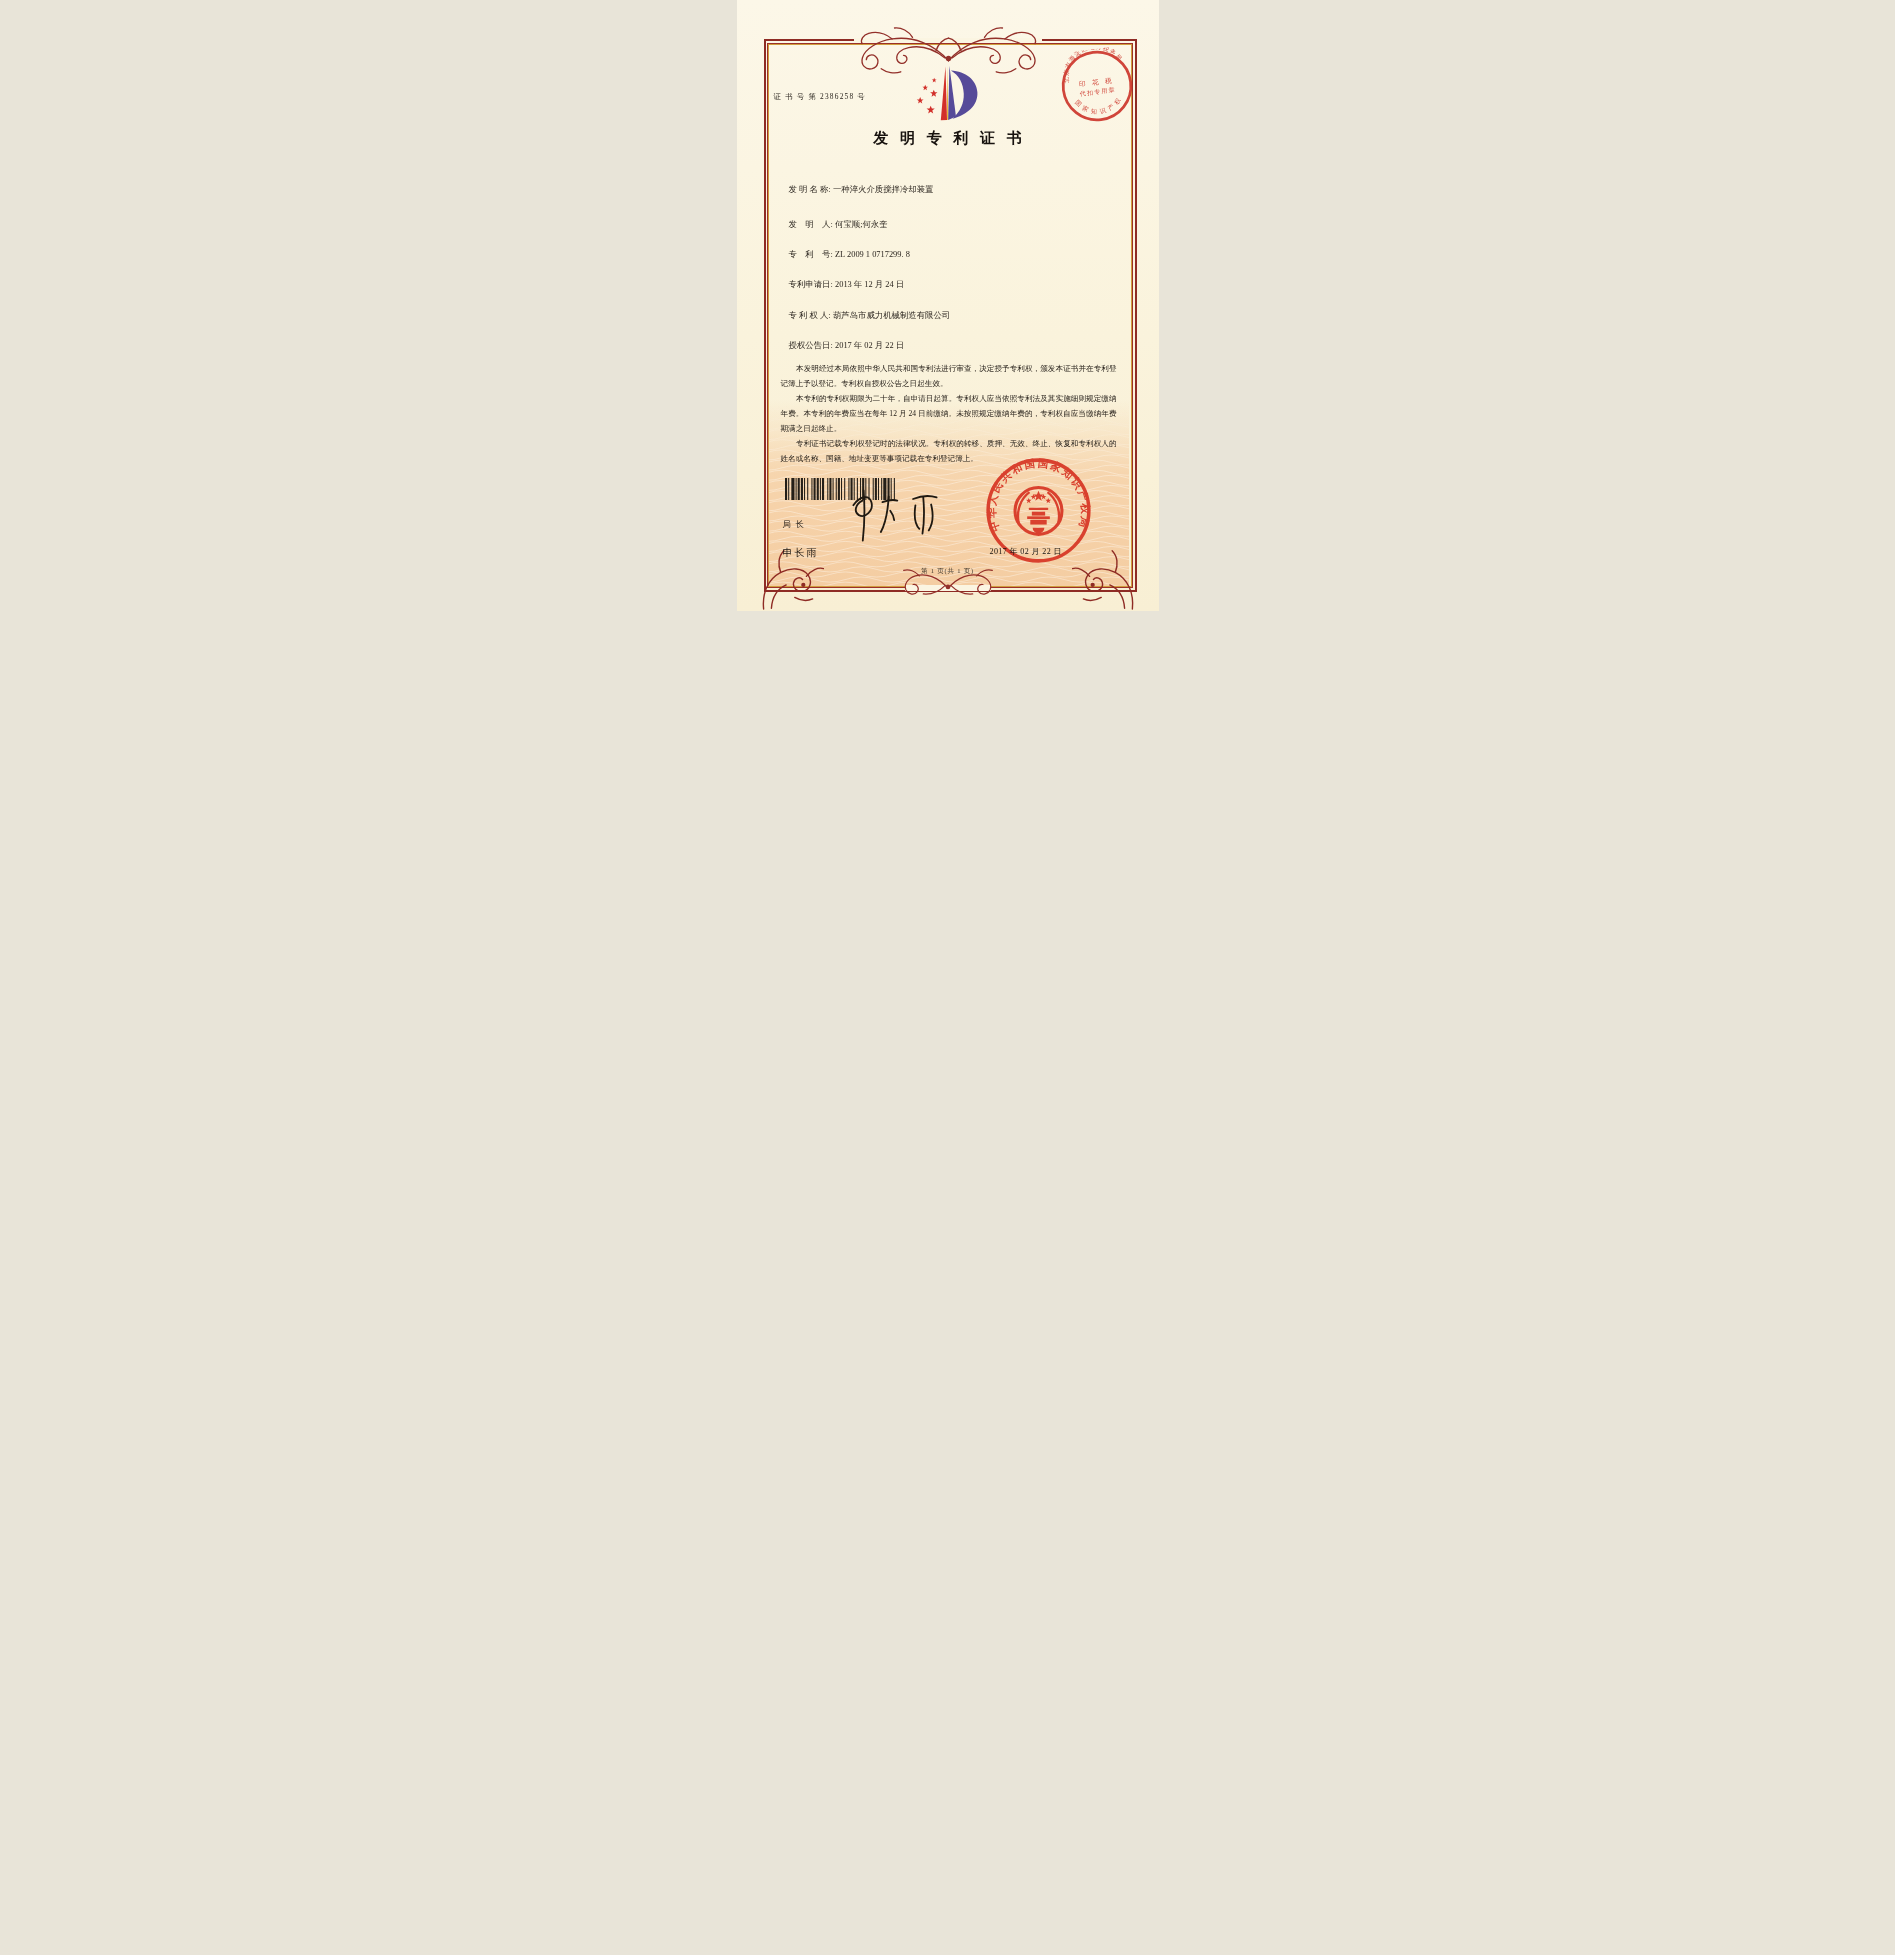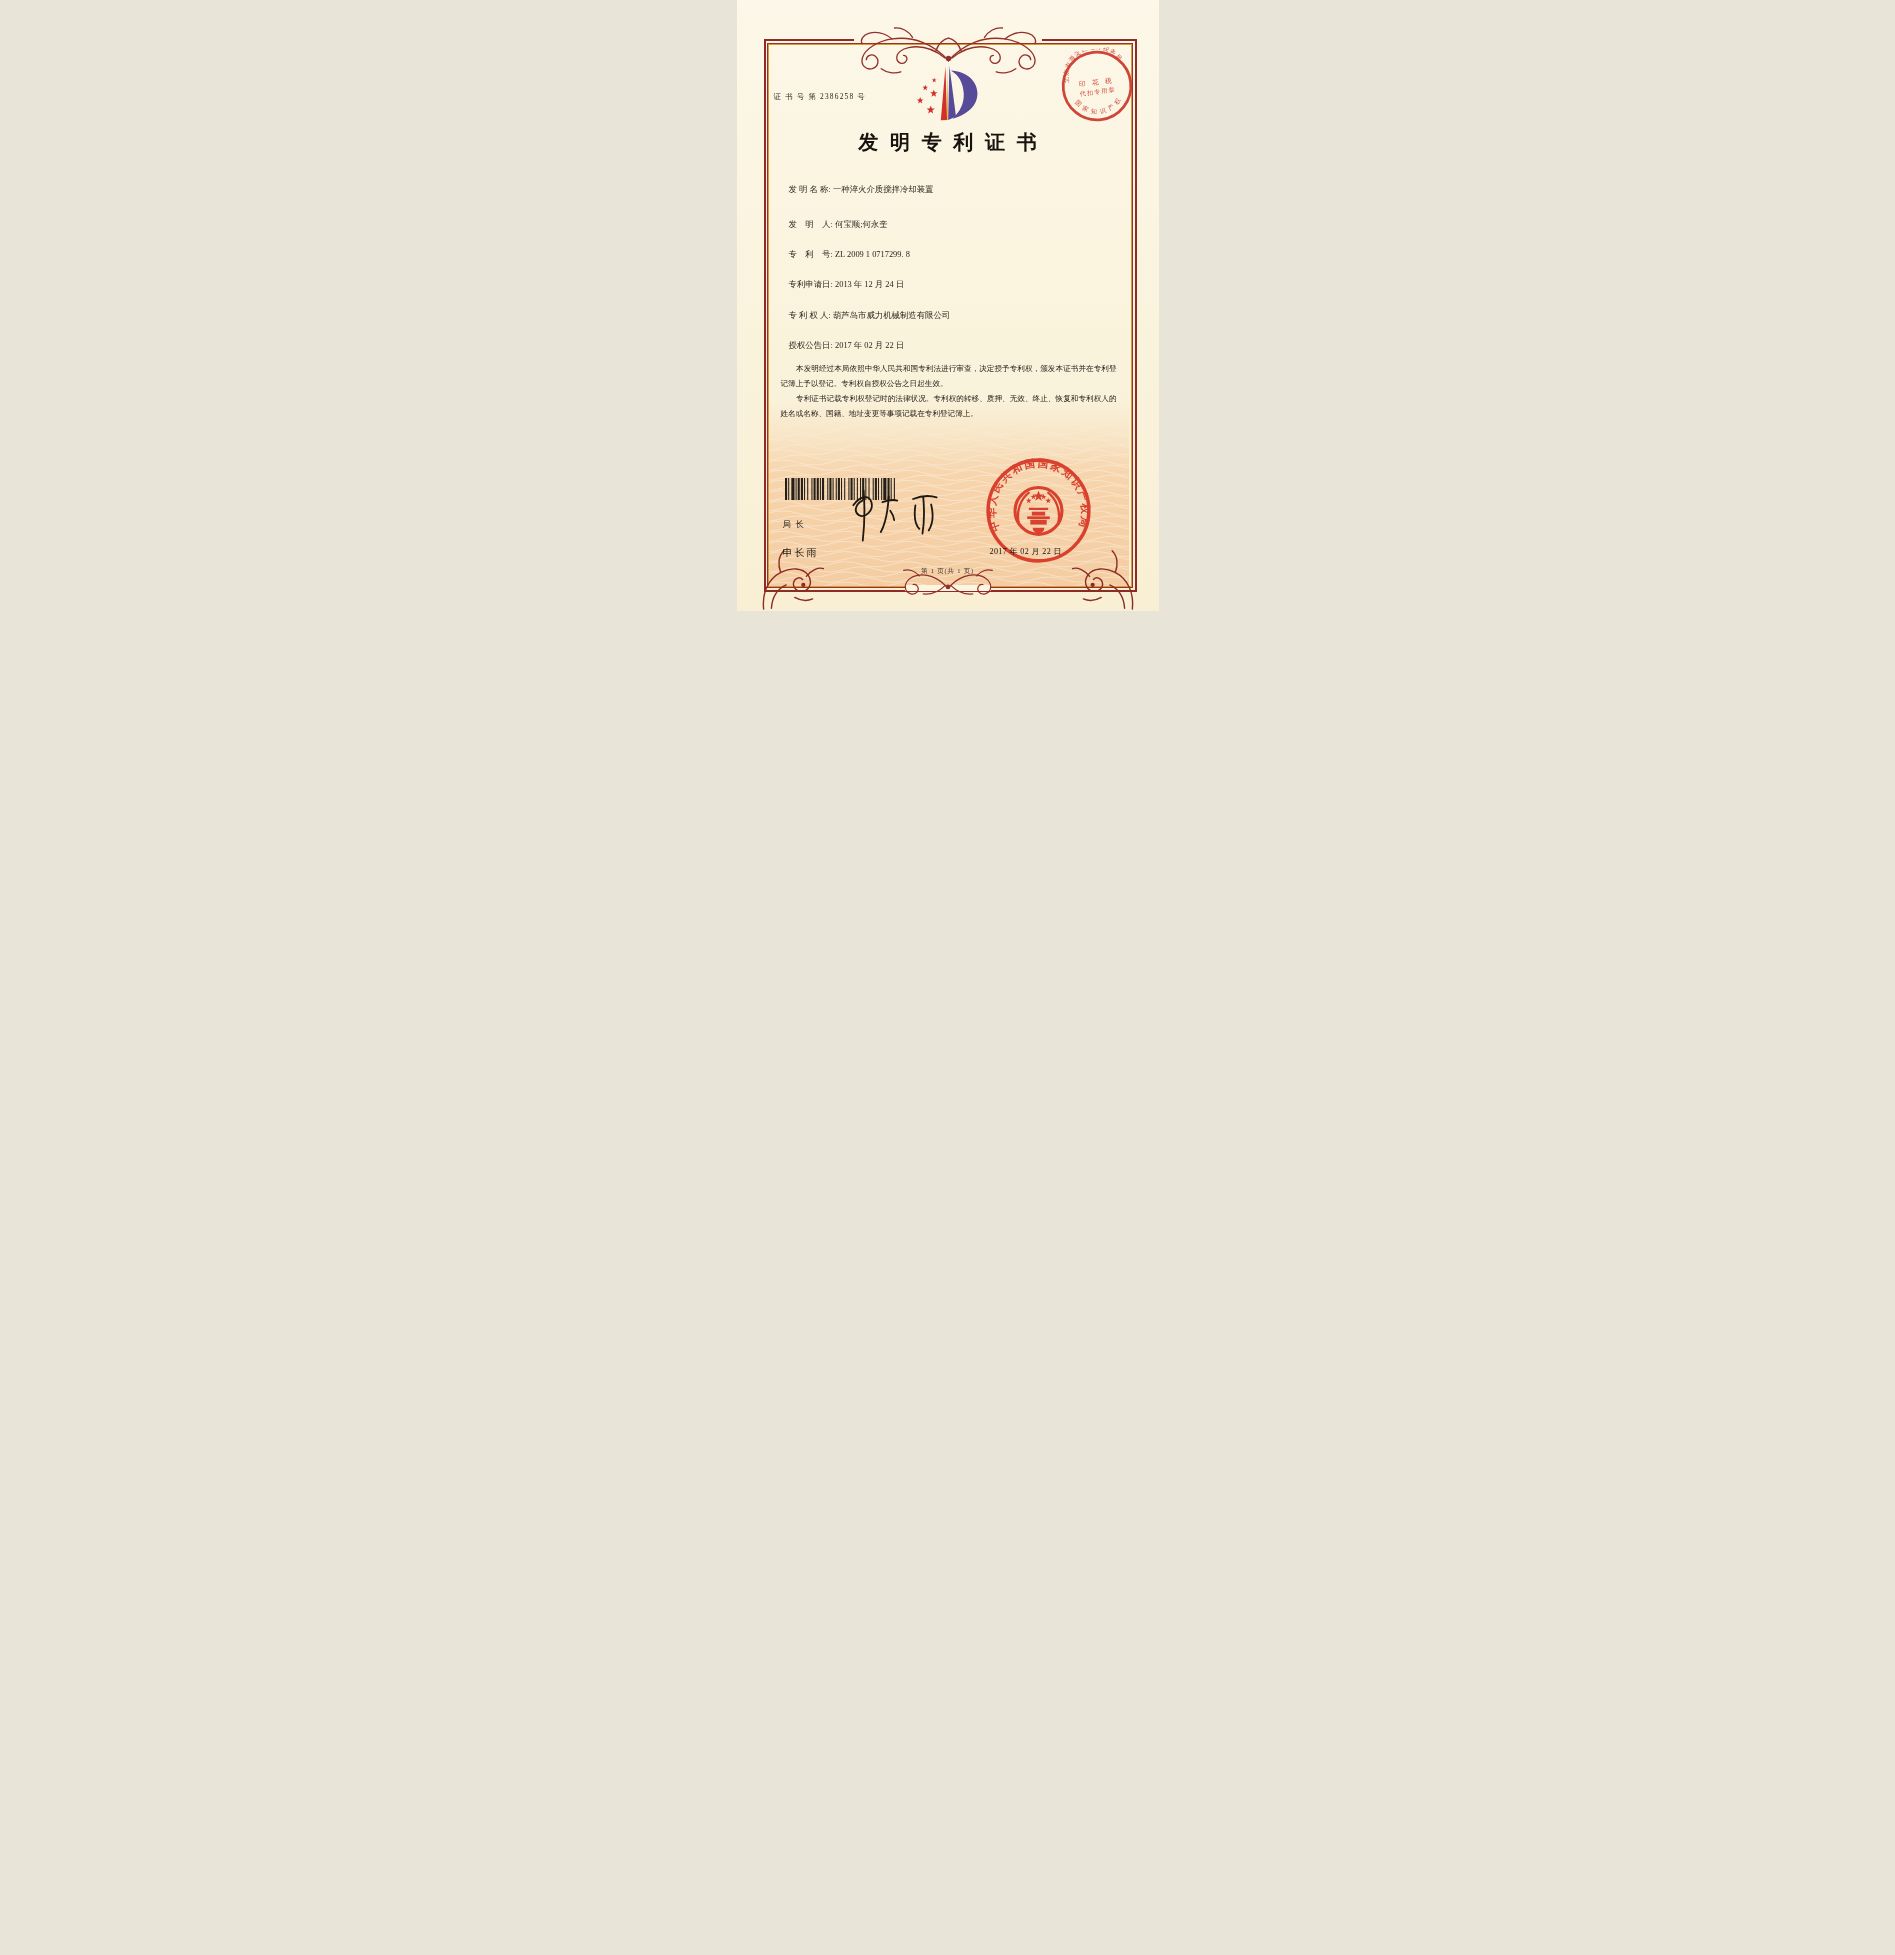--- a/index.html
+++ b/index.html
@@ -12,21 +12,21 @@
          border:2px solid #8e2b24;z-index:2;pointer-events:none;}
   .frame::before{content:"";position:absolute;inset:1.6px;border:0.8px solid #9c3128;}
   .frame::after{content:"";position:absolute;inset:2.7px;border:0.4px solid #cf9d3d;}
   
   .wavezone{position:absolute;left:30.5px;top:399px;width:362px;height:187px;z-index:1;
             background:linear-gradient(180deg,rgba(246,210,169,0) 0%,rgba(246,210,169,.35) 18%,
                        rgba(246,210,169,.9) 40%,#f6d2a9 58%,#f4cda2 100%);}
   .wavezone svg{display:block;}
   
   .certnum{left:37px;top:74px;font-size:7.4px;letter-spacing:1.2px;z-index:4;margin-top:18px;}
-  .title{left:0;right:0;top:129px;text-align:center;font-size:20px;font-weight:bold;
+  .title{left:0;right:0;top:129px;text-align:center;font-size:15px;font-weight:bold;
          letter-spacing:11.7px;padding-left:11.7px;color:#17120e;z-index:4;}
   .fields{left:44px;top:184px;width:340px;z-index:4;}
   .field{position:absolute;left:0;font-size:8.4px;white-space:nowrap;color:#2a241e;margin-left:8px;}
   .field .v{padding-left:2.3px;}
   .paras{left:44px;top:361px;width:336px;z-index:4;font-size:7.6px;line-height:15px;
          text-align:justify;color:#26201a;}
   .paras p{margin:0;text-indent:15.6px;}
   .director{left:46px;top:519px;font-size:8.4px;letter-spacing:4.7px;z-index:5;color:#1c1712;}
   .dname{left:46px;top:546px;font-size:10px;letter-spacing:2px;z-index:5;color:#1c1712;}
   .issuedate{left:253px;top:546px;font-size:8px;letter-spacing:0.4px;z-index:6;color:#17130f;}
@@ -191,20 +191,21 @@
     <div class="field" style="top:0px;"><span>发 明 名 称:</span><span class="v">一种淬火介质搅拌冷却装置</span></div>
     <div class="field" style="top:35px;"><span>发　明　人:</span><span class="v">何宝顺;何永奎</span></div>
     <div class="field" style="top:65px;"><span>专　利　号:</span><span class="v">ZL 2009 1 0717299. 8</span></div>
     <div class="field" style="top:95px;"><span>专利申请日:</span><span class="v">2013 年 12 月 24 日</span></div>
     <div class="field" style="top:126px;"><span>专 利 权 人:</span><span class="v">葫芦岛市威力机械制造有限公司</span></div>
     <div class="field" style="top:156px;"><span>授权公告日:</span><span class="v">2017 年 02 月 22 日</span></div>
   </div>
 
   <div class="abs paras">
     <p>本发明经过本局依照中华人民共和国专利法进行审查，决定授予专利权，颁发本证书并在专利登记簿上予以登记。专利权自授权公告之日起生效。</p>
+    <p>本专利的专利权期限为二十年，自申请日起算。专利权人应当依照专利法及其实施细则规定缴纳年费。本专利的年费应当在每年 12 月 24 日前缴纳。未按照规定缴纳年费的，专利权自应当缴纳年费期满之日起终止。</p>
     <p>专利证书记载专利权登记时的法律状况。专利权的转移、质押、无效、终止、恢复和专利权人的姓名或名称、国籍、地址变更等事项记载在专利登记簿上。</p>
   </div>
 
   <svg class="abs" id="barcode" style="left:48px;top:478px;z-index:4;" width="112" height="22" viewBox="0 0 200 40" preserveAspectRatio="none">
       <rect x="0.00" y="0" width="3.77" height="40" fill="#241f18"></rect>
       <rect x="5.66" y="0" width="1.89" height="40" fill="#241f18"></rect>
       <rect x="11.32" y="0" width="5.66" height="40" fill="#241f18"></rect>
       <rect x="18.87" y="0" width="1.89" height="40" fill="#241f18"></rect>
       <rect x="22.64" y="0" width="3.77" height="40" fill="#241f18"></rect>
       <rect x="28.30" y="0" width="3.77" height="40" fill="#241f18"></rect>

